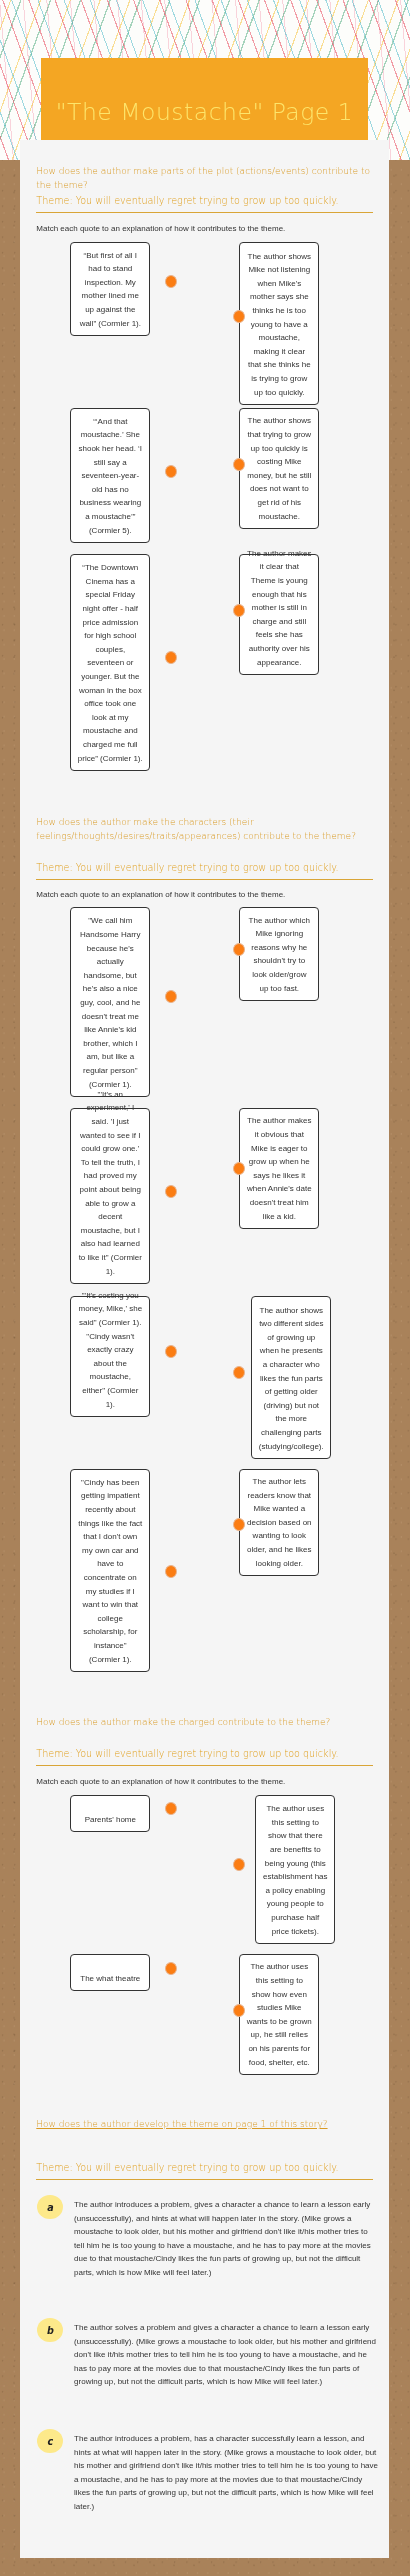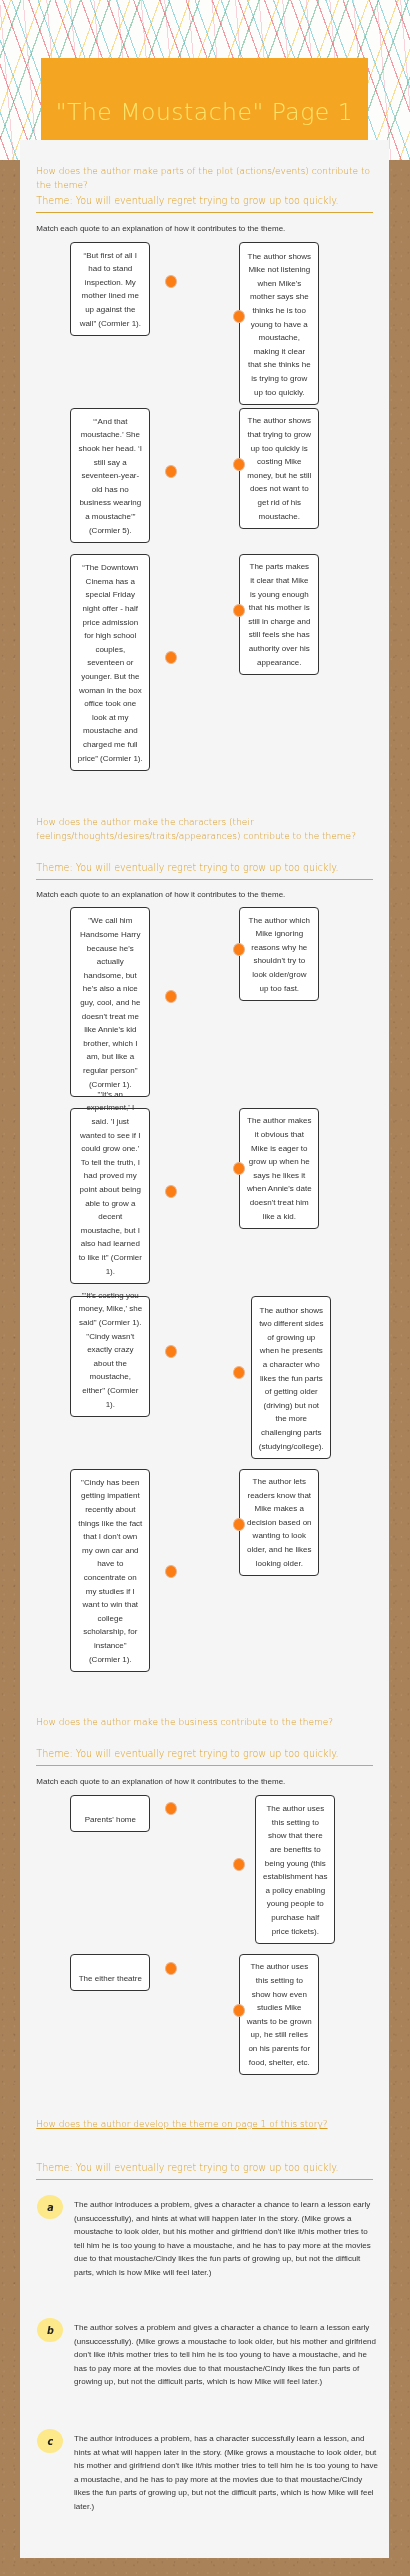--- a/index.html
+++ b/index.html
@@ -130,21 +130,21 @@
     <div class="match-box" style="left:219px; top:268px; height:121px;">
         <span>The author shows that trying to grow up too quickly is costing Mike money, but he still does not want to get rid of his moustache.</span>
       </div>
     <div class="dot" style="left:213px; top:318px;"></div>
 
     <div class="match-box" style="left:50px; top:414px; height:217px;">
         <span>“The Downtown Cinema has a special Friday night offer - half price admission for high school couples, seventeen or younger. But the woman in the box office took one look at my moustache and charged me full price” (Cormier 1).</span>
       </div>
     <div class="dot" style="left:145px; top:511px;"></div>
     <div class="match-box" style="left:219px; top:414px; height:121px;">
-        <span>The parts makes it clear that Mike is young enough that his mother is still in charge and still feels she has authority over his appearance.</span>
+        <span>The author makes it clear that Theme is young enough that his mother is still in charge and still feels she has authority over his appearance.</span>
       </div>
     <div class="dot" style="left:213px; top:464px;"></div>
   </div>
 
   <div class="section">
     <div class="q-heading" style="top:675px;">How does the author make the characters (their feelings/thoughts/desires/traits/appearances) contribute to the theme?</div>
     <div class="theme-line" style="top:720px;">Theme: You will eventually regret trying to grow up too quickly.</div>
     <div class="instructions" style="top:749px;">Match each quote to an explanation of how it contributes to the theme.</div>
 
     <div class="match-box" style="left:50px; top:767px; height:190px;">
@@ -172,41 +172,41 @@
     <div class="match-box" style="left:231px; top:1156px; height:163px;">
         <span>The author shows two different sides of growing up when he presents a character who likes the fun parts of getting older (driving) but not the more challenging parts (studying/college).</span>
       </div>
     <div class="dot" style="left:213px; top:1226px;"></div>
 
     <div class="match-box" style="left:50px; top:1329px; height:203px;">
         <span>"Cindy has been getting impatient recently about things like the fact that I don't own my own car and have to concentrate on my studies if I want to win that college scholarship, for instance" (Cormier 1).</span>
       </div>
     <div class="dot" style="left:145px; top:1425px;"></div>
     <div class="match-box" style="left:219px; top:1329px; height:107px;">
-        <span>The author lets readers know that Mike makes a decision based on wanting to look older, and he likes looking older.</span>
+        <span>The author lets readers know that Mike wanted a decision based on wanting to look older, and he likes looking older.</span>
       </div>
     <div class="dot" style="left:213px; top:1378px;"></div>
   </div>
 
   <div class="section">
-    <div class="q-heading" style="top:1575px;">How does the author make the business contribute to the theme?</div>
+    <div class="q-heading" style="top:1575px;">How does the author make the charged contribute to the theme?</div>
     <div class="theme-line" style="top:1606px;">Theme: You will eventually regret trying to grow up too quickly.</div>
     <div class="instructions" style="top:1636px;">Match each quote to an explanation of how it contributes to the theme.</div>
 
     <div class="match-box" style="left:50px; top:1655px; height:37px;">
         <span>Parents' home</span>
       </div>
     <div class="dot" style="left:145px; top:1662px;"></div>
     <div class="match-box" style="left:235px; top:1655px; height:149px;">
         <span>The author uses this setting to show that there are benefits to being young (this establishment has a policy enabling young people to purchase half price tickets).</span>
       </div>
     <div class="dot" style="left:213px; top:1718px;"></div>
 
     <div class="match-box" style="left:50px; top:1814px; height:37px;">
-        <span>The either theatre</span>
+        <span>The what theatre</span>
       </div>
     <div class="dot" style="left:145px; top:1822px;"></div>
     <div class="match-box" style="left:219px; top:1814px; height:121px;">
         <span>The author uses this setting to show how even studies Mike wants to be grown up, he still relies on his parents for food, shelter, etc.</span>
       </div>
     <div class="dot" style="left:213px; top:1864px;"></div>
   </div>
 
   <div class="section">
     <div class="q-heading" style="top:1977px;text-decoration:underline;">How does the author develop the theme on page 1 of this story?</div>

